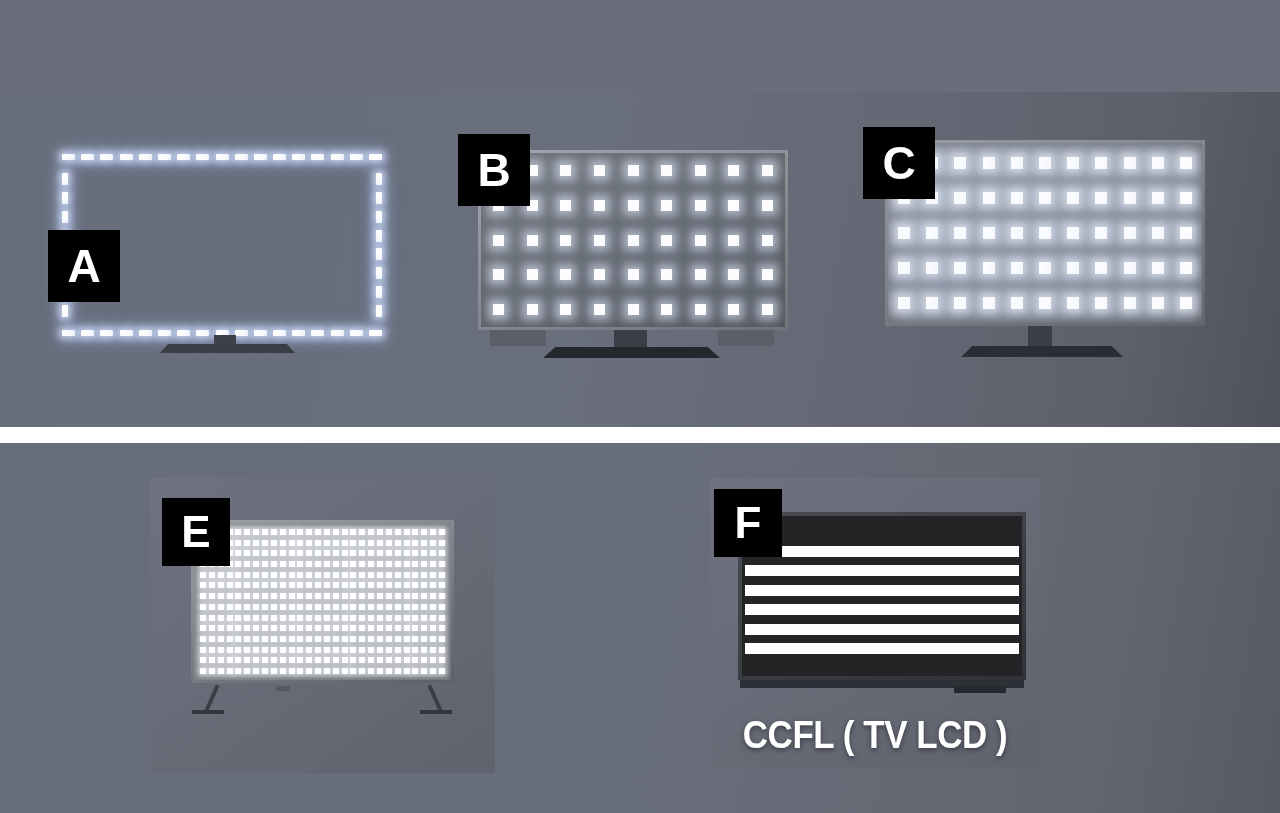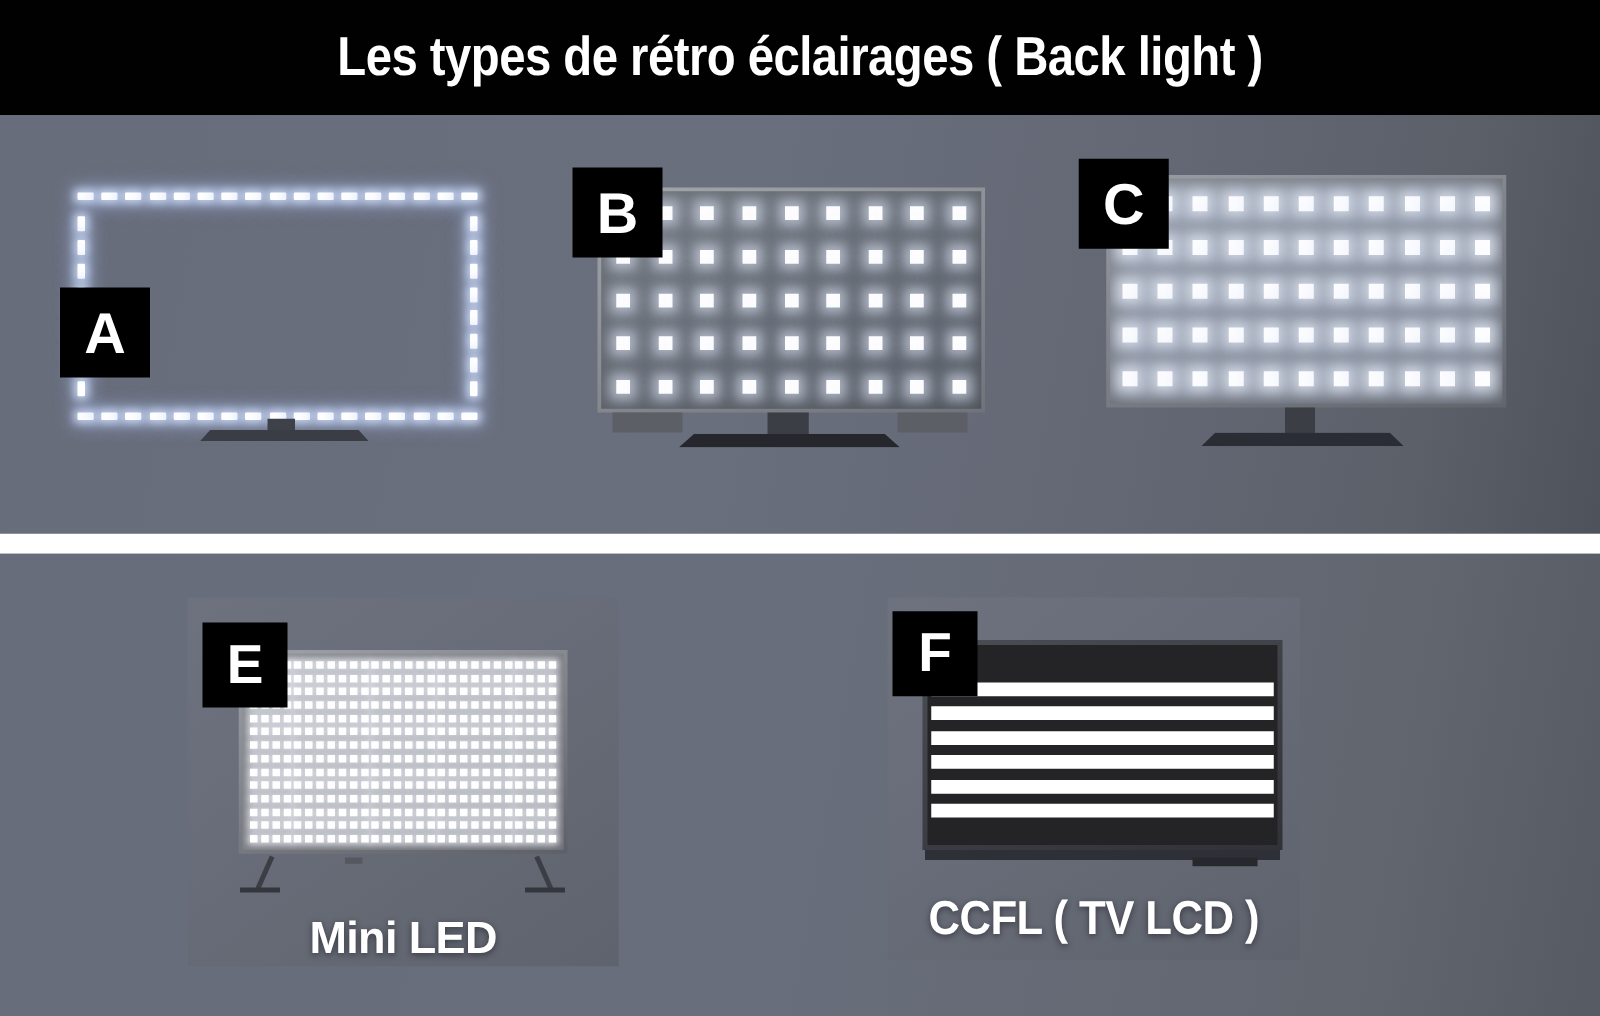--- a/index.html
+++ b/index.html
@@ -110,23 +110,20 @@
   .screen-f{width:100%;height:100%;position:relative;overflow:hidden;background:#242427;}
   .ccfl-bar{position:absolute;left:3px;width:calc(100% - 6px);height:11px;background:#ffffff;}
   .stand-f-base{position:absolute;left:30px;top:202px;width:284px;height:8px;background:#2d3036;}
   .stand-f-nub{position:absolute;left:244px;top:208px;width:52px;height:7px;background:#26282d;}
 </style>
 </head>
 <body>
 
 <div id="page">
 
-  <div class="titlebar">
-    <div class="title-text">Les types de rétro éclairages ( Back light )</div>
-  </div>
 
   <div class="row-top">
 
     <div class="panel" id="panel-a">
       <div class="badge" id="badge-a" style="left:48px;top:138px;width:72px;height:72px;font-size:46px;">A</div>
       <div id="edge-frame">
           <div class="edge-led edge-h" style="left: 0px; top: 0px;"></div>
           <div class="edge-led edge-h" style="left: 19.1875px; top: 0px;"></div>
           <div class="edge-led edge-h" style="left: 38.375px; top: 0px;"></div>
           <div class="edge-led edge-h" style="left: 57.5625px; top: 0px;"></div>
@@ -708,21 +705,20 @@
             <div class="led-sq led-e" style="left: 227.296px; top: 145px;"></div>
             <div class="led-sq led-e" style="left: 236.148px; top: 145px;"></div>
             <div class="led-sq led-e" style="left: 245px; top: 145px;"></div>
           </div>
       </div>
       <div class="e-logo"></div>
       <div class="foot-e" style="left:60px;top:206px;transform:rotate(24deg);"></div>
       <div class="foot-e-pad" style="left:42px;top:232px;"></div>
       <div class="foot-e" style="left:283px;top:206px;transform:rotate(-24deg);"></div>
       <div class="foot-e-pad" style="left:270px;top:232px;"></div>
-      <div class="caption" style="left:0;top:251px;width:345px;font-size:36px;">Mini LED</div>
     </div>
 
     <div class="card" id="card-f" style="top:35px;">
       <div class="badge" id="badge-f" style="left:4px;top:11px;width:68px;height:68px;font-size:44px;z-index:40;">F</div>
       <div id="tv-f">
         <div class="screen-f" id="screen-f">
             <div class="ccfl-bar" style="top: 30px;"></div>
             <div class="ccfl-bar" style="top: 49.4px;"></div>
             <div class="ccfl-bar" style="top: 68.8px;"></div>
             <div class="ccfl-bar" style="top: 88.2px;"></div>

